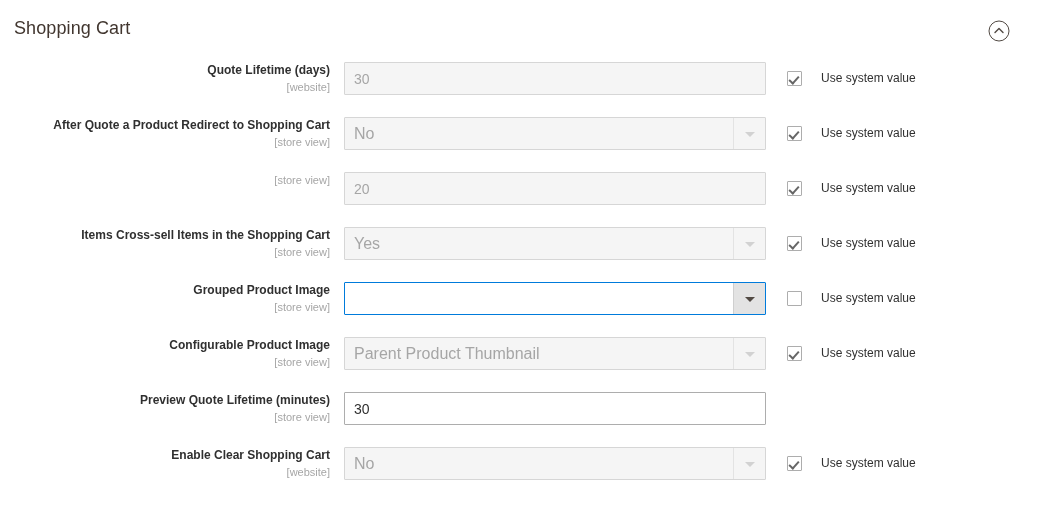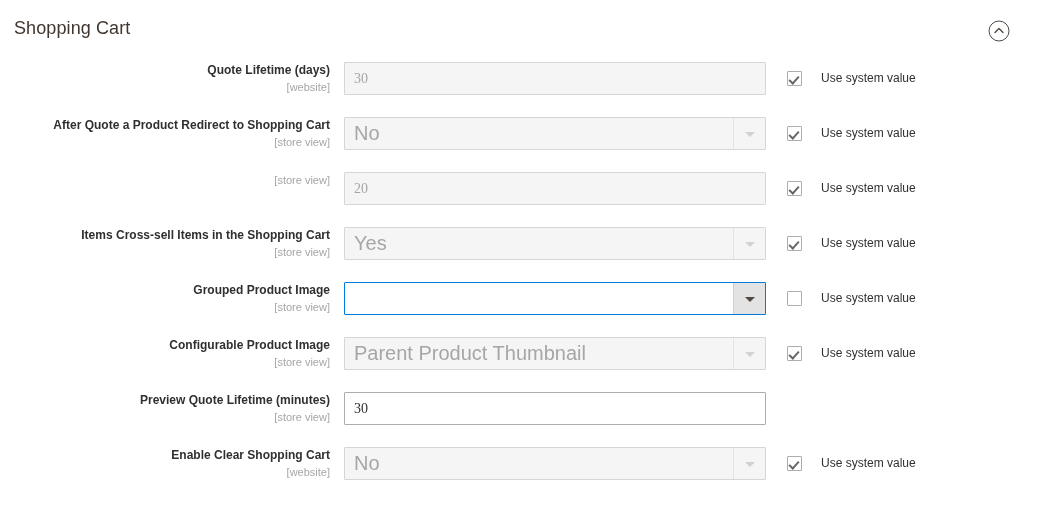--- a/index.html
+++ b/index.html
@@ -84,21 +84,21 @@
     width: 422px;
     top: 0;
   }
 
   
   .text-input {
     box-sizing: border-box;
     width: 422px;
     height: 33px;
     padding: 0 9px;
-    font-family: Liberation Serif, serif;
+    font-family: Liberation Sans, sans-serif;
     font-size: 14px;
     line-height: 31px;
     border: 1px solid #adadad;
     border-radius: 1px;
     background: #ffffff;
     color: #303030;
     outline: none;
   }
   .text-input.is-disabled {
     background: #f5f5f5;
@@ -121,21 +121,21 @@
     border: 1px solid #007bdb;
     background: #ffffff;
     cursor: pointer;
   }
   .select-value {
     position: absolute;
     left: 9px;
     top: 0;
     right: 40px;
     line-height: 31px;
-    font-size: 20px;
+    font-size: 16px;
     color: #a6a6a6;
     white-space: nowrap;
     overflow: hidden;
     text-overflow: ellipsis;
   }
   .select-box.is-active .select-value { color: #303030; }
 
   .select-arrow-btn {
     position: absolute;
     right: 0;

